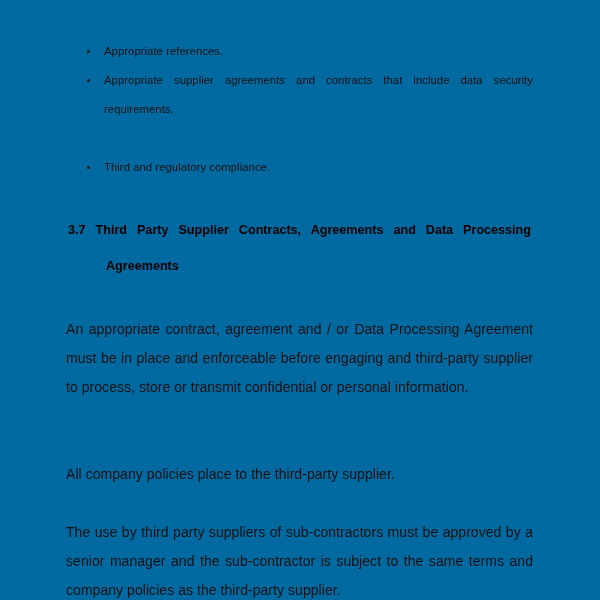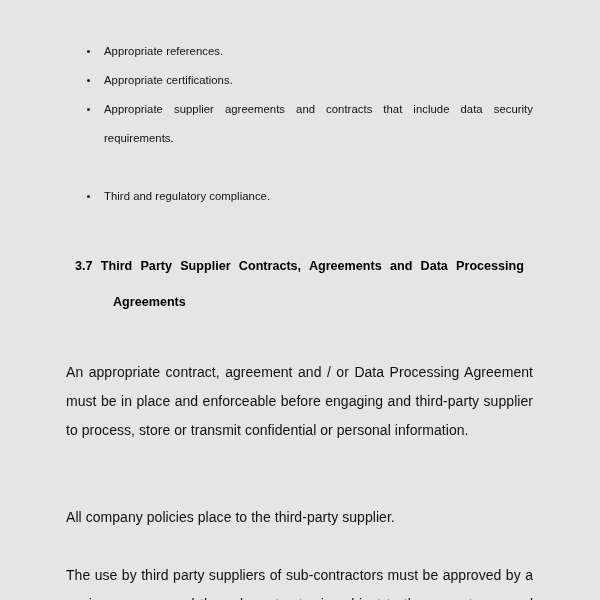--- a/index.html
+++ b/index.html
@@ -14,21 +14,21 @@
     overflow: hidden;
     font-family: "Liberation Sans", sans-serif;
     color: #000000;
     -webkit-font-smoothing: antialiased;
   }
 
   #page {
     position: relative;
     width: 600px;
     height: 600px;
-    background: #e5e5e5;
+    background: #0369a1;
     overflow: hidden;
   }
 
   
   #content {
     position: absolute;
     left: 66px;
     width: 467px;
     top: -21px;      
   }
@@ -84,21 +84,21 @@
     width: 100%;
   }
   ul.bullets li.short > .li-text::after { display: none; }
 
   
   .heading {
     font-size: 12.6px;
     font-weight: bold;
     line-height: 36px;
     color: #000000;
-    margin: 9px;
+    margin: 2px;
     padding-left: 38px;      
     text-indent: -38px;      
     text-align: justify;
     text-justify: inter-word;
   }
   .heading .h-body { font-weight: bold; }
 </style>
 </head>
 <body>
 
@@ -106,24 +106,20 @@
   <div id="content">
 
     <ul class="bullets">
       <li>
 
         <span class="li-text">risks.</span>
       </li>
       <li class="short">
         <span class="bullet-dot"></span>
         <span class="li-text">Appropriate references.</span>
-      </li>
-      <li class="short">
-        <span class="bullet-dot"></span>
-        <span class="li-text">Appropriate certifications.</span>
       </li>
       <li>
         <span class="bullet-dot"></span>
         <span class="li-text">Appropriate supplier agreements and contracts that include data security requirements.</span>
       </li>
       <li class="short">
         <span class="bullet-dot"></span>
         <span class="li-text">Third and regulatory compliance.</span>
       </li>
     </ul>

